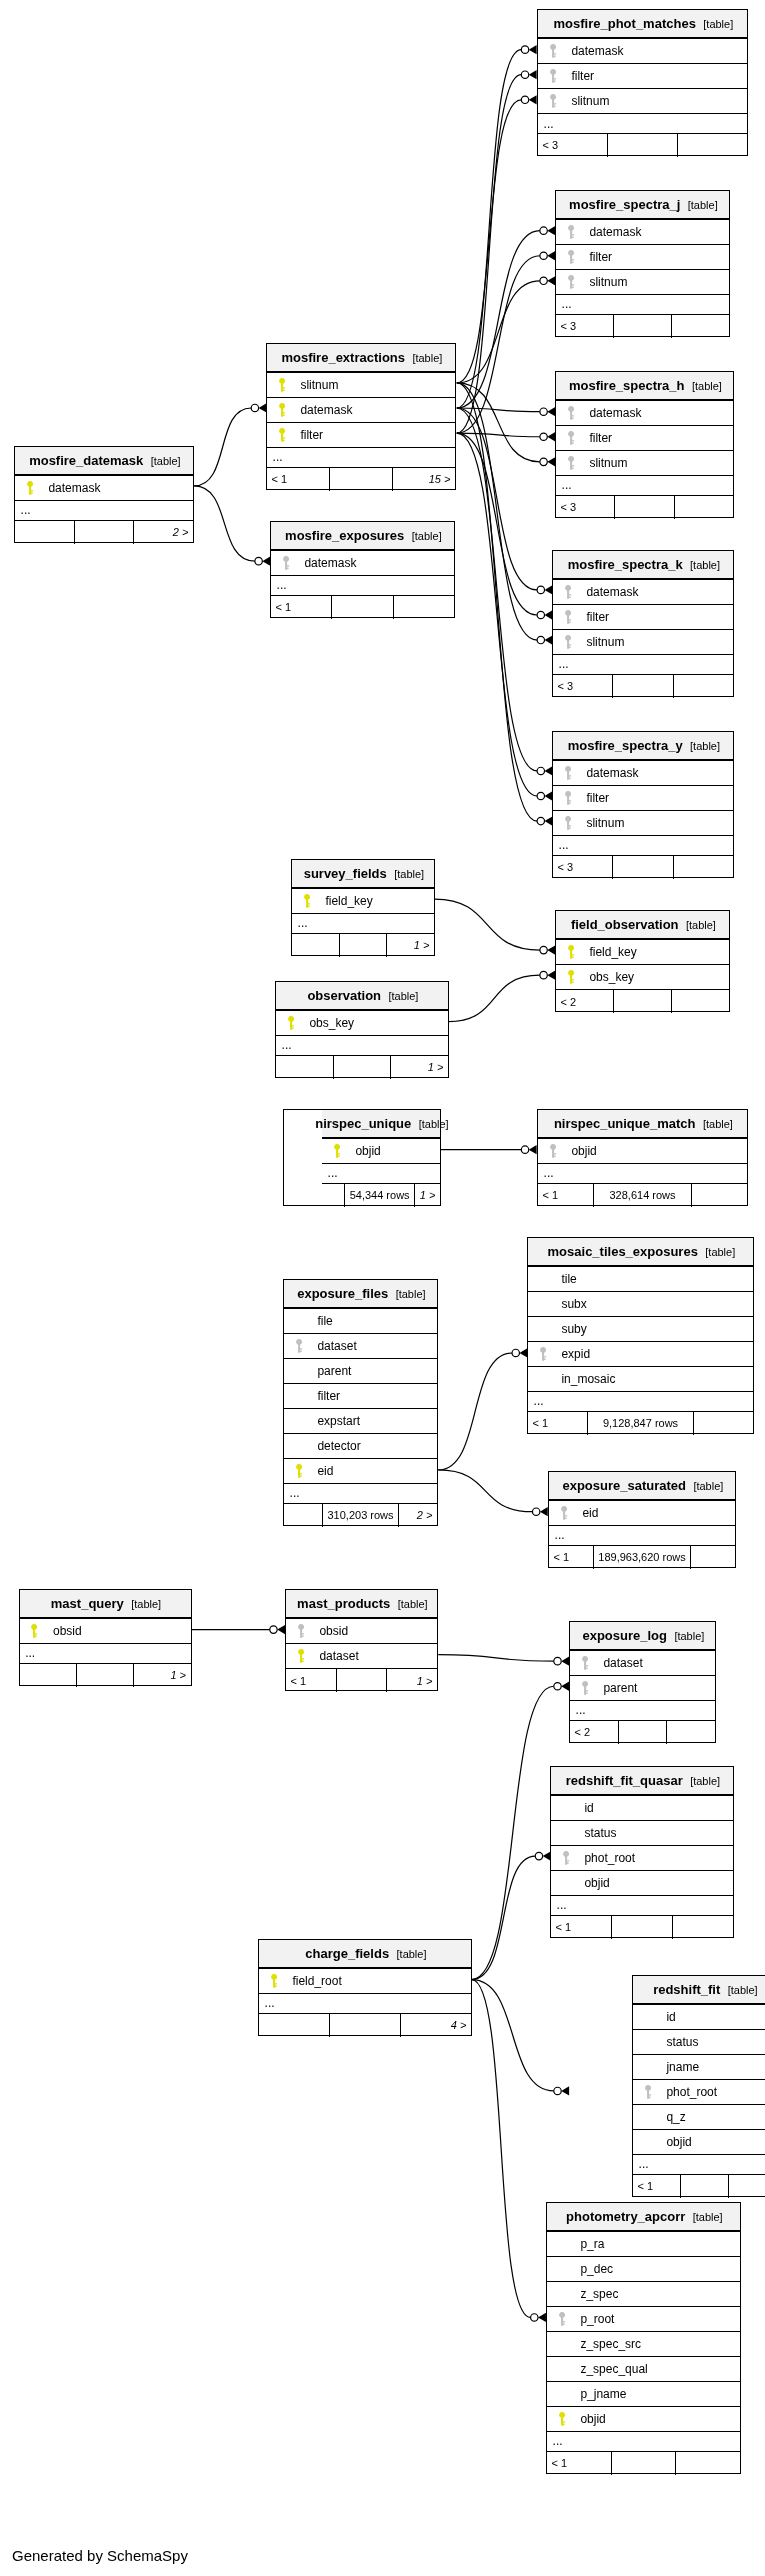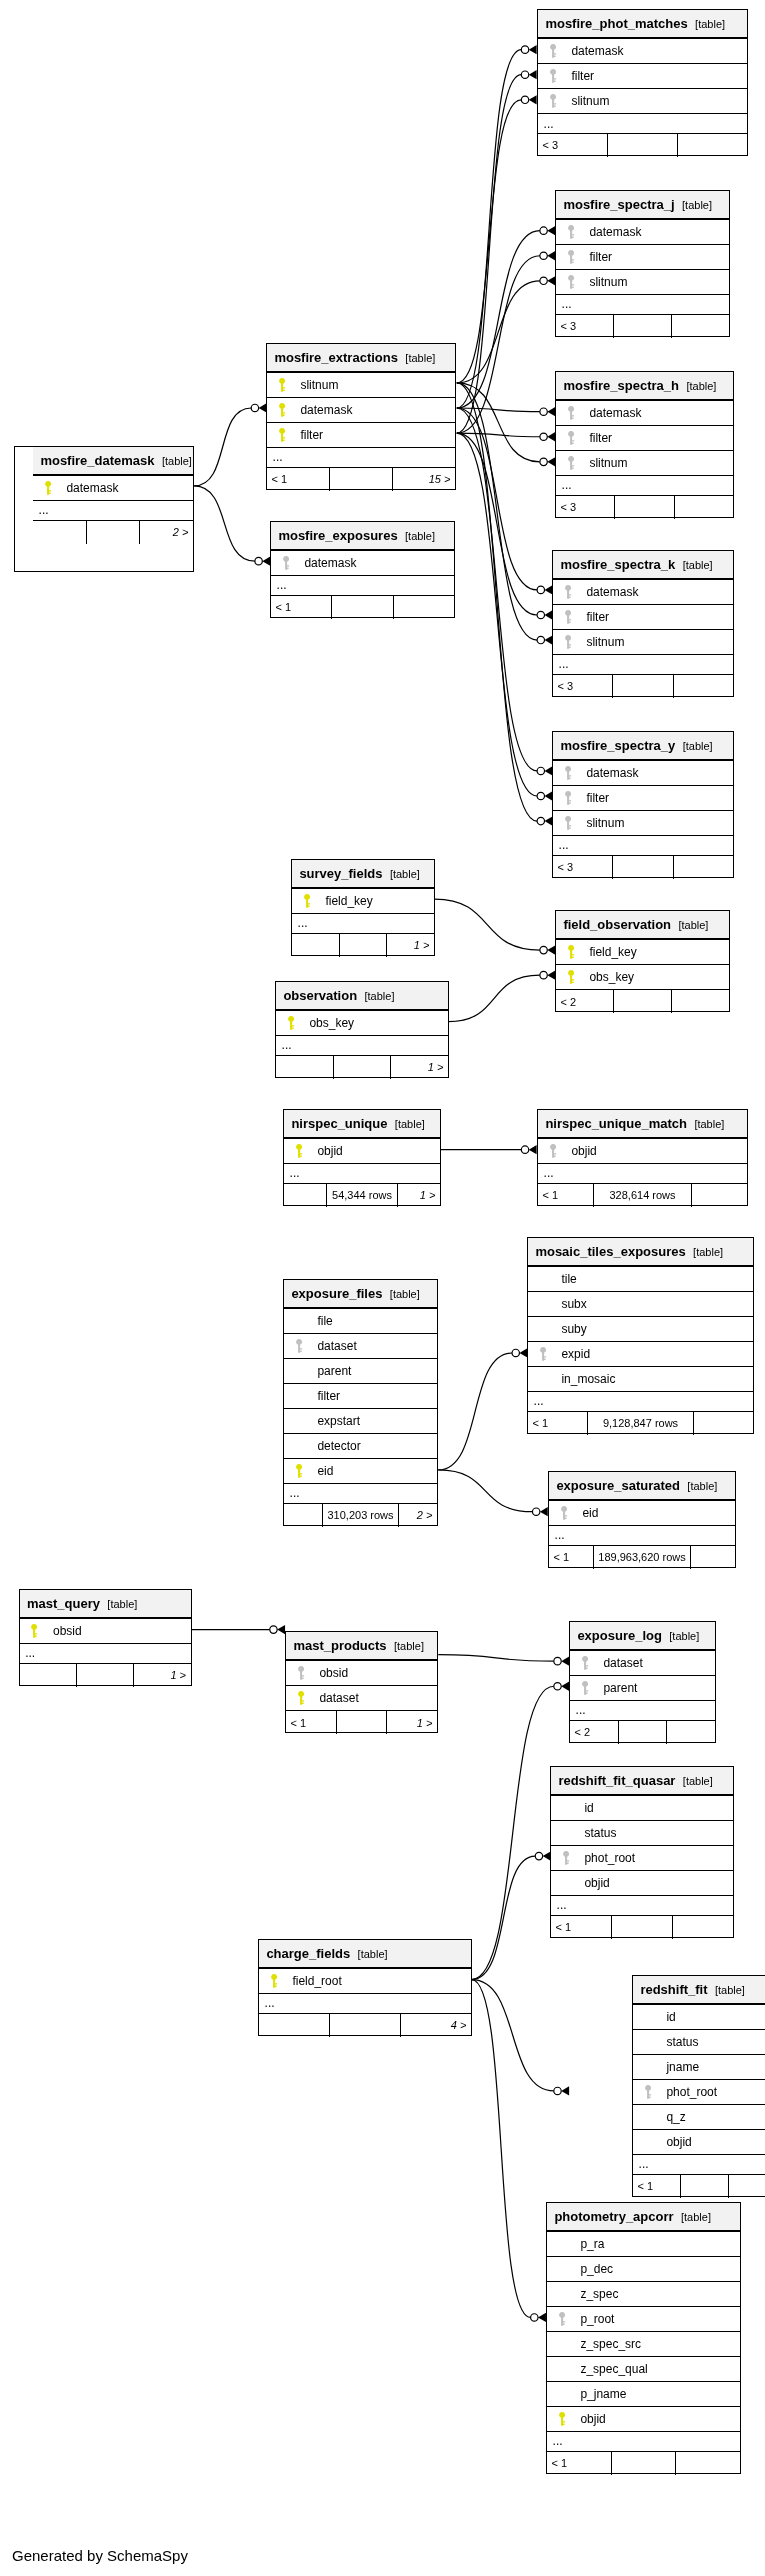--- a/index.html
+++ b/index.html
@@ -1,20 +1,20 @@
 <!DOCTYPE html>
 <html style="font-size:15px"><head>
 <meta charset="utf-8">
 <style>
   html,body{margin:0;padding:0;background:#ffffff;}
   .diagram{position:relative;width:766px;height:2576px;background:#ffffff;overflow:hidden;
            font-family:"Liberation Sans",sans-serif;color:#000;}
   #edge-layer{position:absolute;left:0;top:0;width:766px;height:2576px;pointer-events:none;}
   .table-node{position:absolute;background:#ffffff;border:1.9px solid #000;box-sizing:border-box;}
-  .tbl-header{height:28px;display:flex;align-items:center;justify-content:flex-start;
+  .tbl-header{height:28px;display:flex;align-items:center;justify-content:center;
               background:#f2f2f2;border-bottom:0.9px solid #000;padding:0 5.6px 0 7.4px;box-sizing:border-box;}
   .tbl-name{font-weight:bold;font-size:13px;white-space:nowrap;}
   .tbl-type{font-size:11px;white-space:nowrap;margin-left:7.4px;}
   .col-row{height:25px;display:flex;align-items:center;border-top:0.9px solid #000;box-sizing:border-box;
            position:relative;background:#fff;}
   .col-row:first-of-type{border-top:none;}
   .key-slot{width:15px;margin-left:7.4px;display:flex;align-items:center;justify-content:center;flex:0 0 15px;}
   .col-label{font-size:12px;margin-left:11px;white-space:nowrap;}
   .dots-row{height:19.5px;display:flex;align-items:center;border-top:1.9px solid #000;
             padding-left:5.6px;font-size:12px;box-sizing:border-box;}
@@ -385,21 +385,21 @@
           </span>
           <span class="col-label">filter</span>
         </div>
         <div class="dots-row">...</div>
         <div class="tbl-footer">
           <div class="foot-cell foot-left">&lt; 1</div>
           <div class="foot-cell foot-mid"></div>
           <div class="foot-cell foot-right">15 &gt;</div>
         </div>
       </div>
-      <div class="table-node" style="left: 14px; top: 446px; width: 180px; height: 126px; padding-left: 18px;">
+      <div class="table-node" style="left: 14px; top: 446px; width: 180px; height: 97px;">
         <div class="tbl-header">
           <span class="tbl-name">mosfire_datemask</span>
           <span class="tbl-type">[table]</span>
         </div>
         <div class="col-row">
           <span class="key-slot">
             <svg class="keyicon" width="10.2" height="16" viewBox="0 0 11 17">
               <path d="M5.5 1 A3.2 3.2 0 1 1 5.49 1 Z M4.4 6.5 h2.2 v4.3 h2.2 v1.6 h-2.2 v1 h1.6 v1.6 h-1.6 v0.9 h-2.2 Z" fill="#e0e000"></path>
             </svg>
           </span>
@@ -492,21 +492,21 @@
             </svg>
           </span>
           <span class="col-label">obs_key</span>
         </div>
         <div class="tbl-footer thick-top">
           <div class="foot-cell foot-left">&lt; 2</div>
           <div class="foot-cell foot-mid"></div>
           <div class="foot-cell foot-right"></div>
         </div>
       </div>
-      <div class="table-node" style="left: 283px; top: 1109px; width: 158px; height: 97px;">
+      <div class="table-node" style="left: 283px; top: 1109px; width: 158px; height: 97px; padding-left: 38px;">
         <div class="tbl-header">
           <span class="tbl-name">nirspec_unique</span>
           <span class="tbl-type">[table]</span>
         </div>
         <div class="col-row">
           <span class="key-slot">
             <svg class="keyicon" width="10.2" height="16" viewBox="0 0 11 17">
               <path d="M5.5 1 A3.2 3.2 0 1 1 5.49 1 Z M4.4 6.5 h2.2 v4.3 h2.2 v1.6 h-2.2 v1 h1.6 v1.6 h-1.6 v0.9 h-2.2 Z" fill="#e0e000"></path>
             </svg>
           </span>
@@ -656,21 +656,21 @@
           </span>
           <span class="col-label">obsid</span>
         </div>
         <div class="dots-row">...</div>
         <div class="tbl-footer">
           <div class="foot-cell foot-left"></div>
           <div class="foot-cell foot-mid"></div>
           <div class="foot-cell foot-right">1 &gt;</div>
         </div>
       </div>
-      <div class="table-node" style="left: 285px; top: 1631px; width: 153px; height: 102px;">
+      <div class="table-node" style="left: 285px; top: 1589px; width: 153px; height: 102px;">
         <div class="tbl-header">
           <span class="tbl-name">mast_products</span>
           <span class="tbl-type">[table]</span>
         </div>
         <div class="col-row">
           <span class="key-slot">
             <svg class="keyicon" width="10.2" height="16" viewBox="0 0 11 17">
               <path d="M5.5 1 A3.2 3.2 0 1 1 5.49 1 Z M4.4 6.5 h2.2 v4.3 h2.2 v1.6 h-2.2 v1 h1.6 v1.6 h-1.6 v0.9 h-2.2 Z" fill="#c0c0c0"></path>
             </svg>
           </span>

